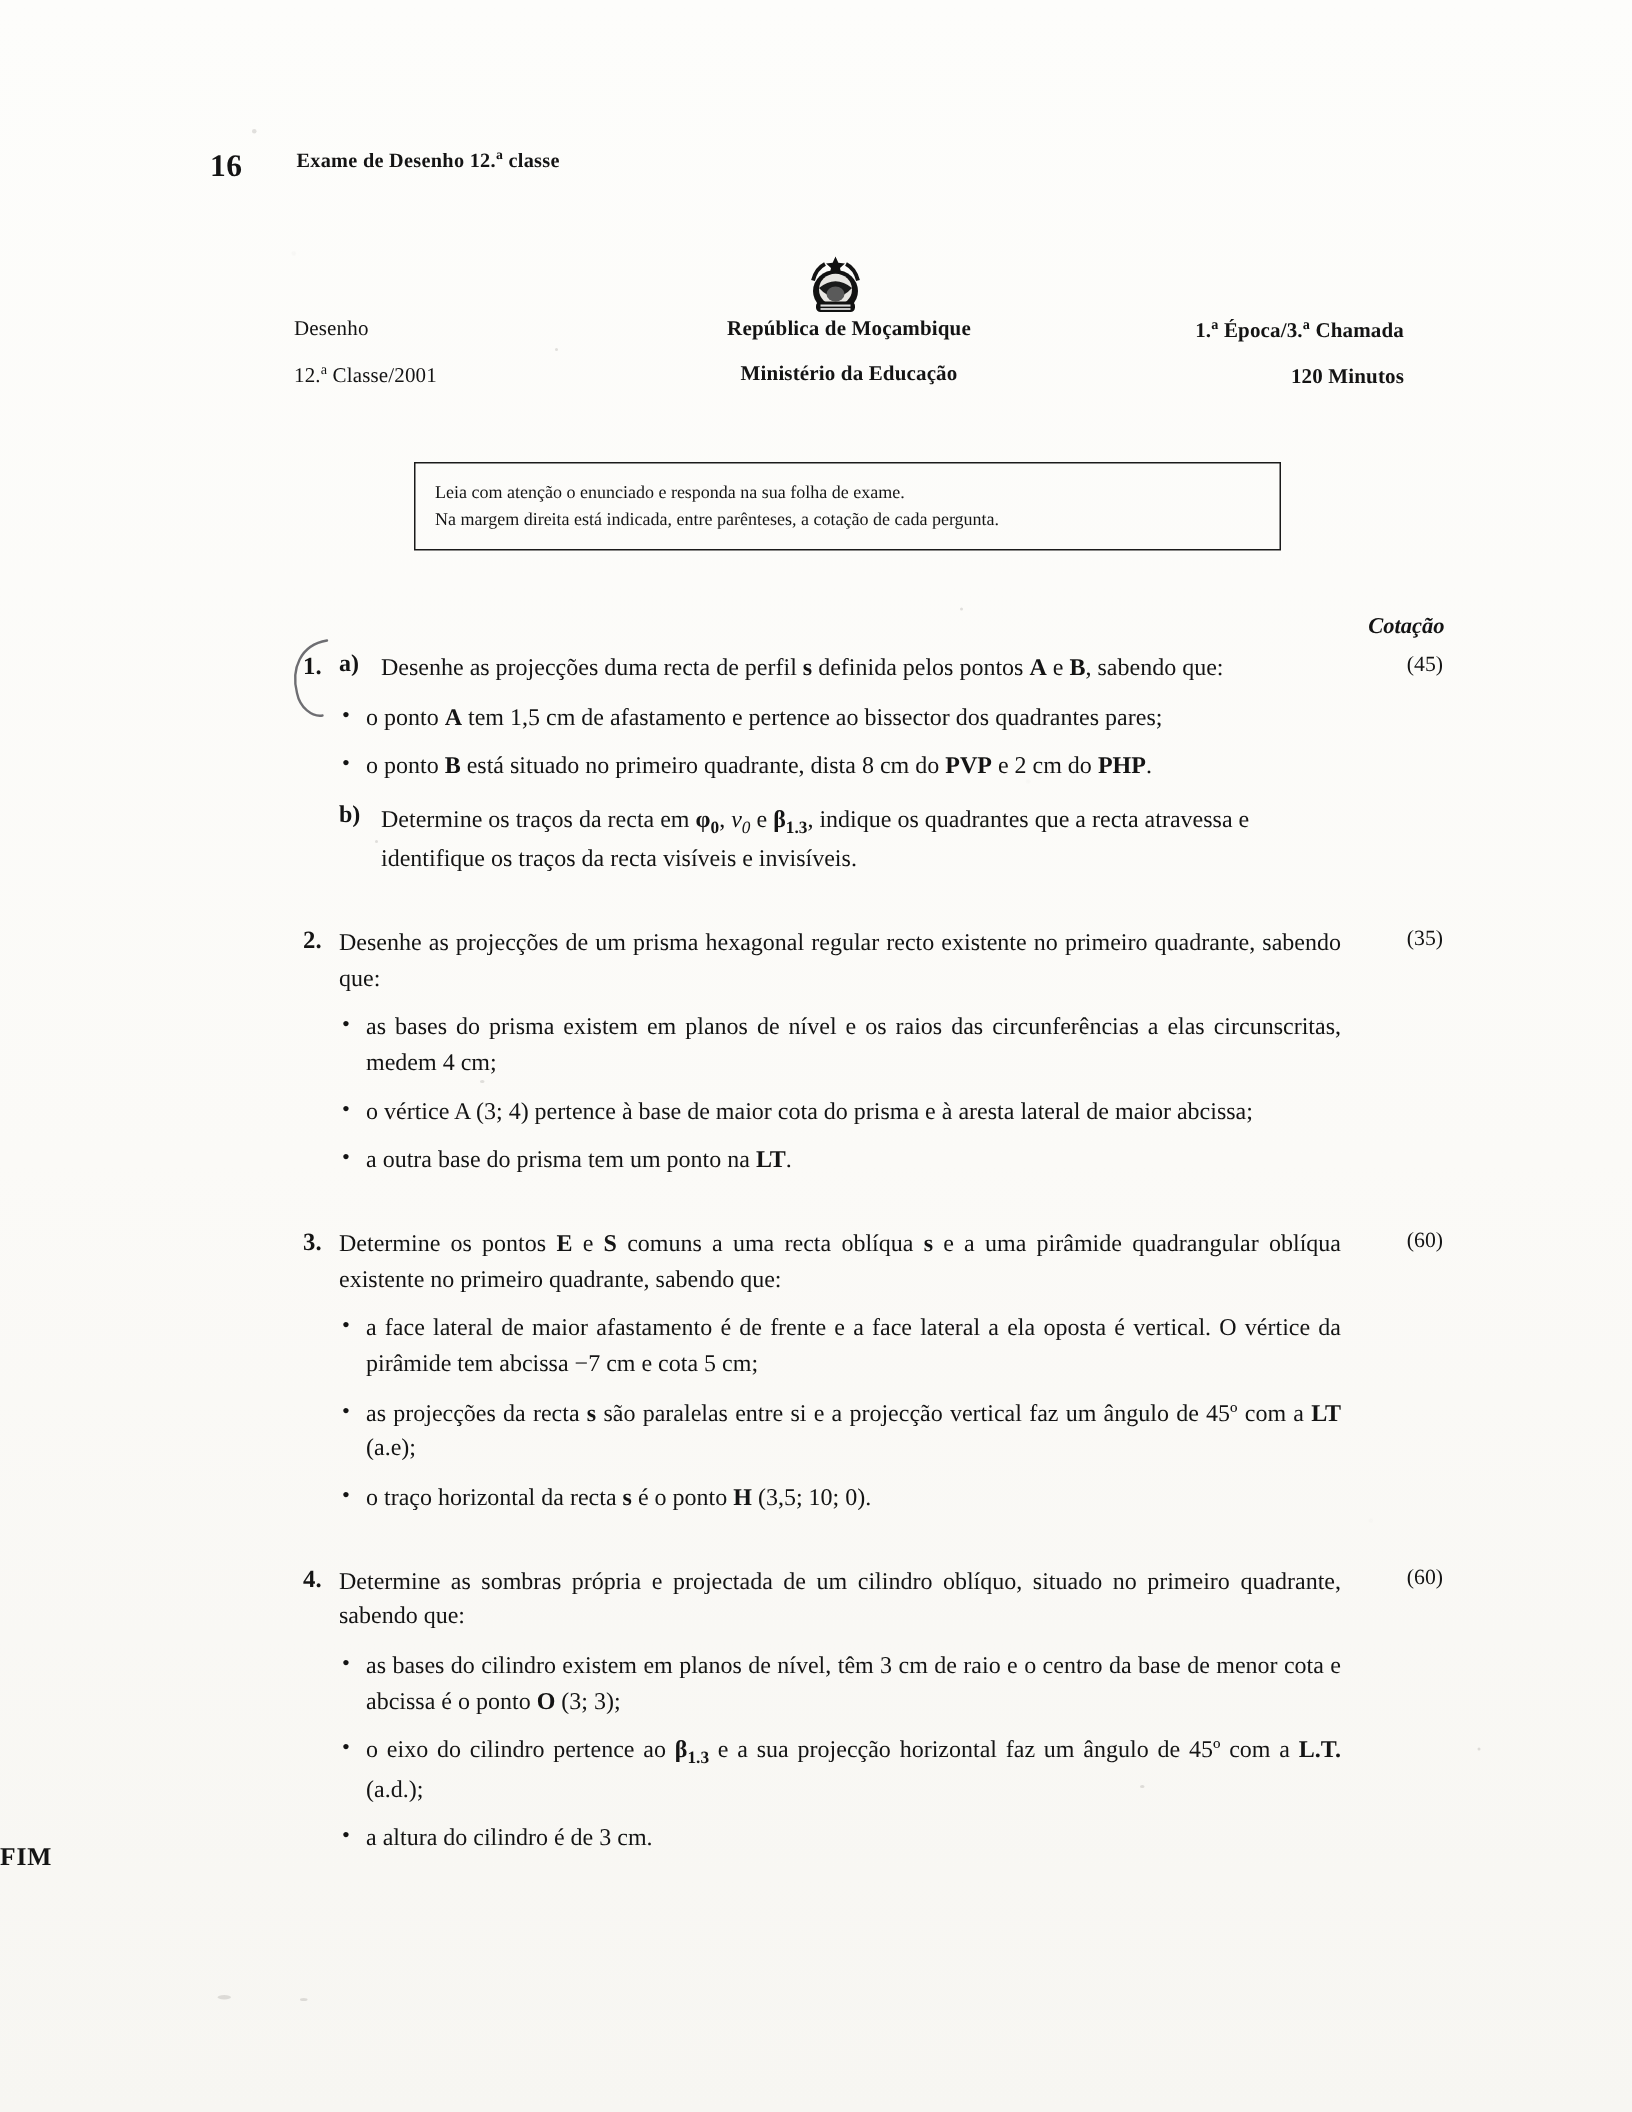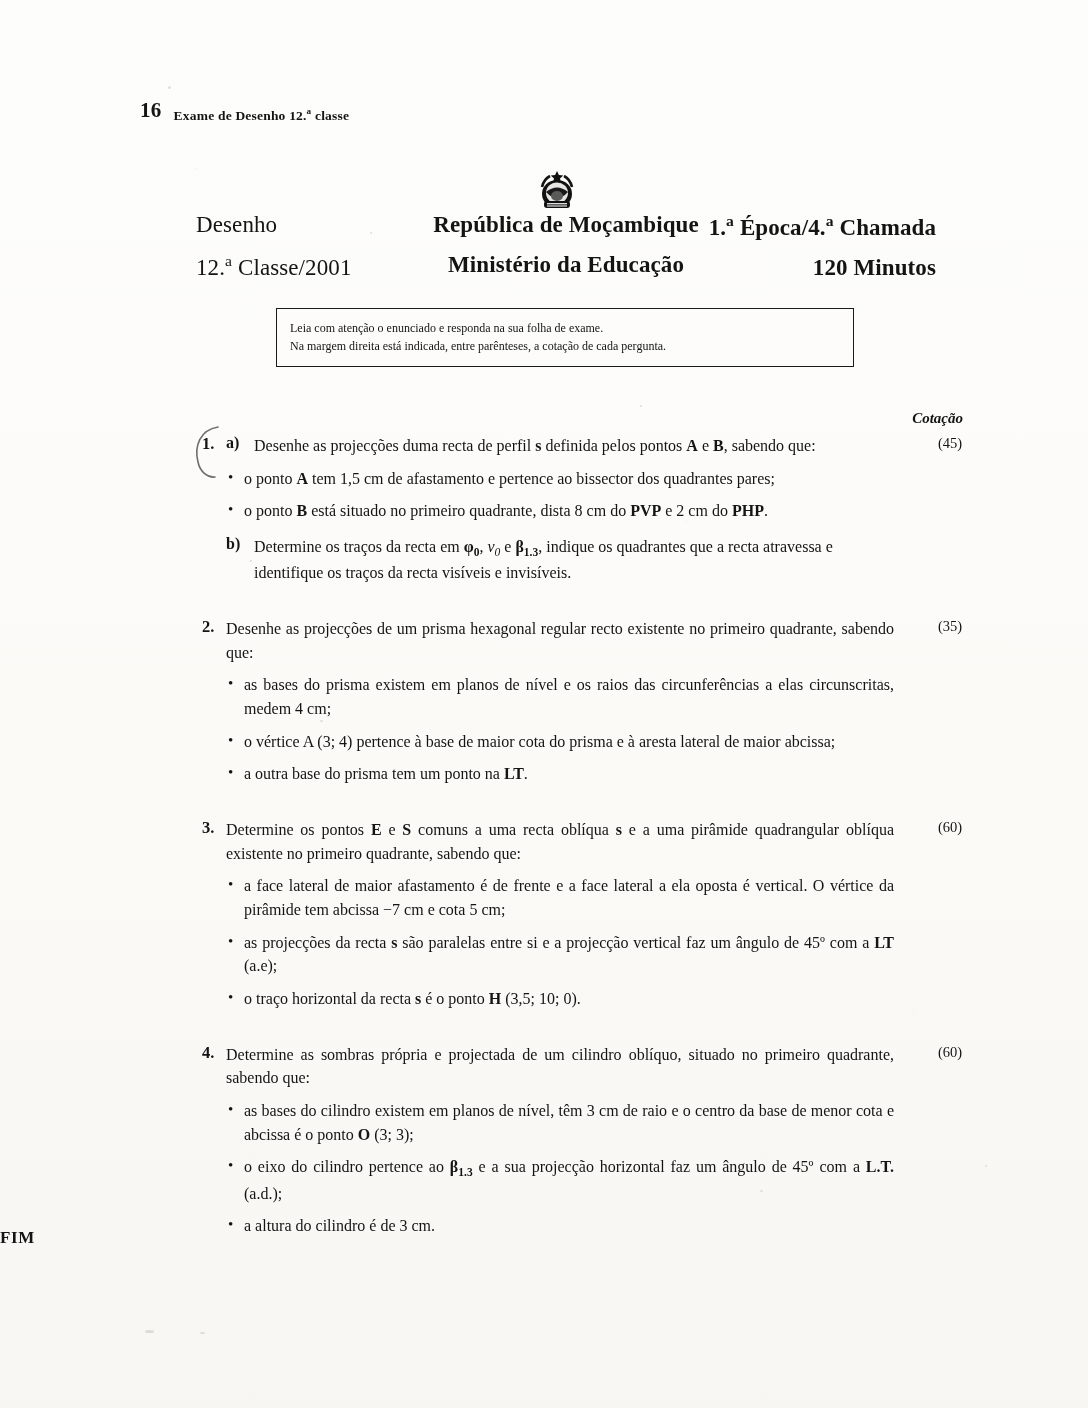--- a/index.html
+++ b/index.html
@@ -30,22 +30,22 @@
     border-radius: 50%;
     pointer-events: none;
   }
 
   
   .runhead {
     position: absolute;
     top: 98px;
     left: 140px;
     display: flex;
-    align-items: flex-end;
-    gap: 12px;
+    align-items: flex-start;
+    gap: 36px;
   }
   .runhead .folio {
     font-size: 21px;
     font-weight: bold;
     letter-spacing: 0.3px;
   }
   .runhead .rh-title {
     font-size: 13.5px;
     font-weight: bold;
     letter-spacing: 0.2px;
@@ -67,21 +67,21 @@
     width: 740px;
     display: flex;
     justify-content: space-between;
     align-items: flex-start;
   }
   .mast-col { display: flex; flex-direction: column; gap: 14px; }
   .mast-col.left  { align-items: flex-start; width: 220px; }
   .mast-col.mid   { align-items: center; width: 300px; }
   .mast-col.right { align-items: flex-end; width: 220px; }
   .mast-line {
-    font-size: 23px;
+    font-size: 14px;
     font-weight: bold;
     white-space: nowrap;
     letter-spacing: 0.1px;
   }
   .mast-col.left .mast-line { font-weight: normal; }
   .mast-col.left .mast-line:first-child { font-weight: normal; }
 
   
   .instr-box {
     position: absolute;
@@ -242,21 +242,21 @@
   <div class="masthead">
     <div class="mast-col left">
       <div class="mast-line">Desenho</div>
       <div class="mast-line"><span>12.</span><span class="sup">a</span><span> Classe/2001</span></div>
     </div>
     <div class="mast-col mid">
       <div class="mast-line">República de Moçambique</div>
       <div class="mast-line">Ministério da Educação</div>
     </div>
     <div class="mast-col right">
-      <div class="mast-line"><span>1.</span><span class="sup">a</span><span> Época/4.</span><span class="sup">a</span><span> Chamada</span></div>
+      <div class="mast-line"><span>1.</span><span class="sup">a</span><span> Época/3.</span><span class="sup">a</span><span> Chamada</span></div>
       <div class="mast-line">120 Minutos</div>
     </div>
   </div>
 
   <div class="instr-box">
     <div class="instr-line">Leia com atenção o enunciado e responda na sua folha de exame.</div>
     <div class="instr-line">Na margem direita está indicada, entre parênteses, a cotação de cada pergunta.</div>
   </div>
 
   <div class="cotacao-head">Cotação</div>

